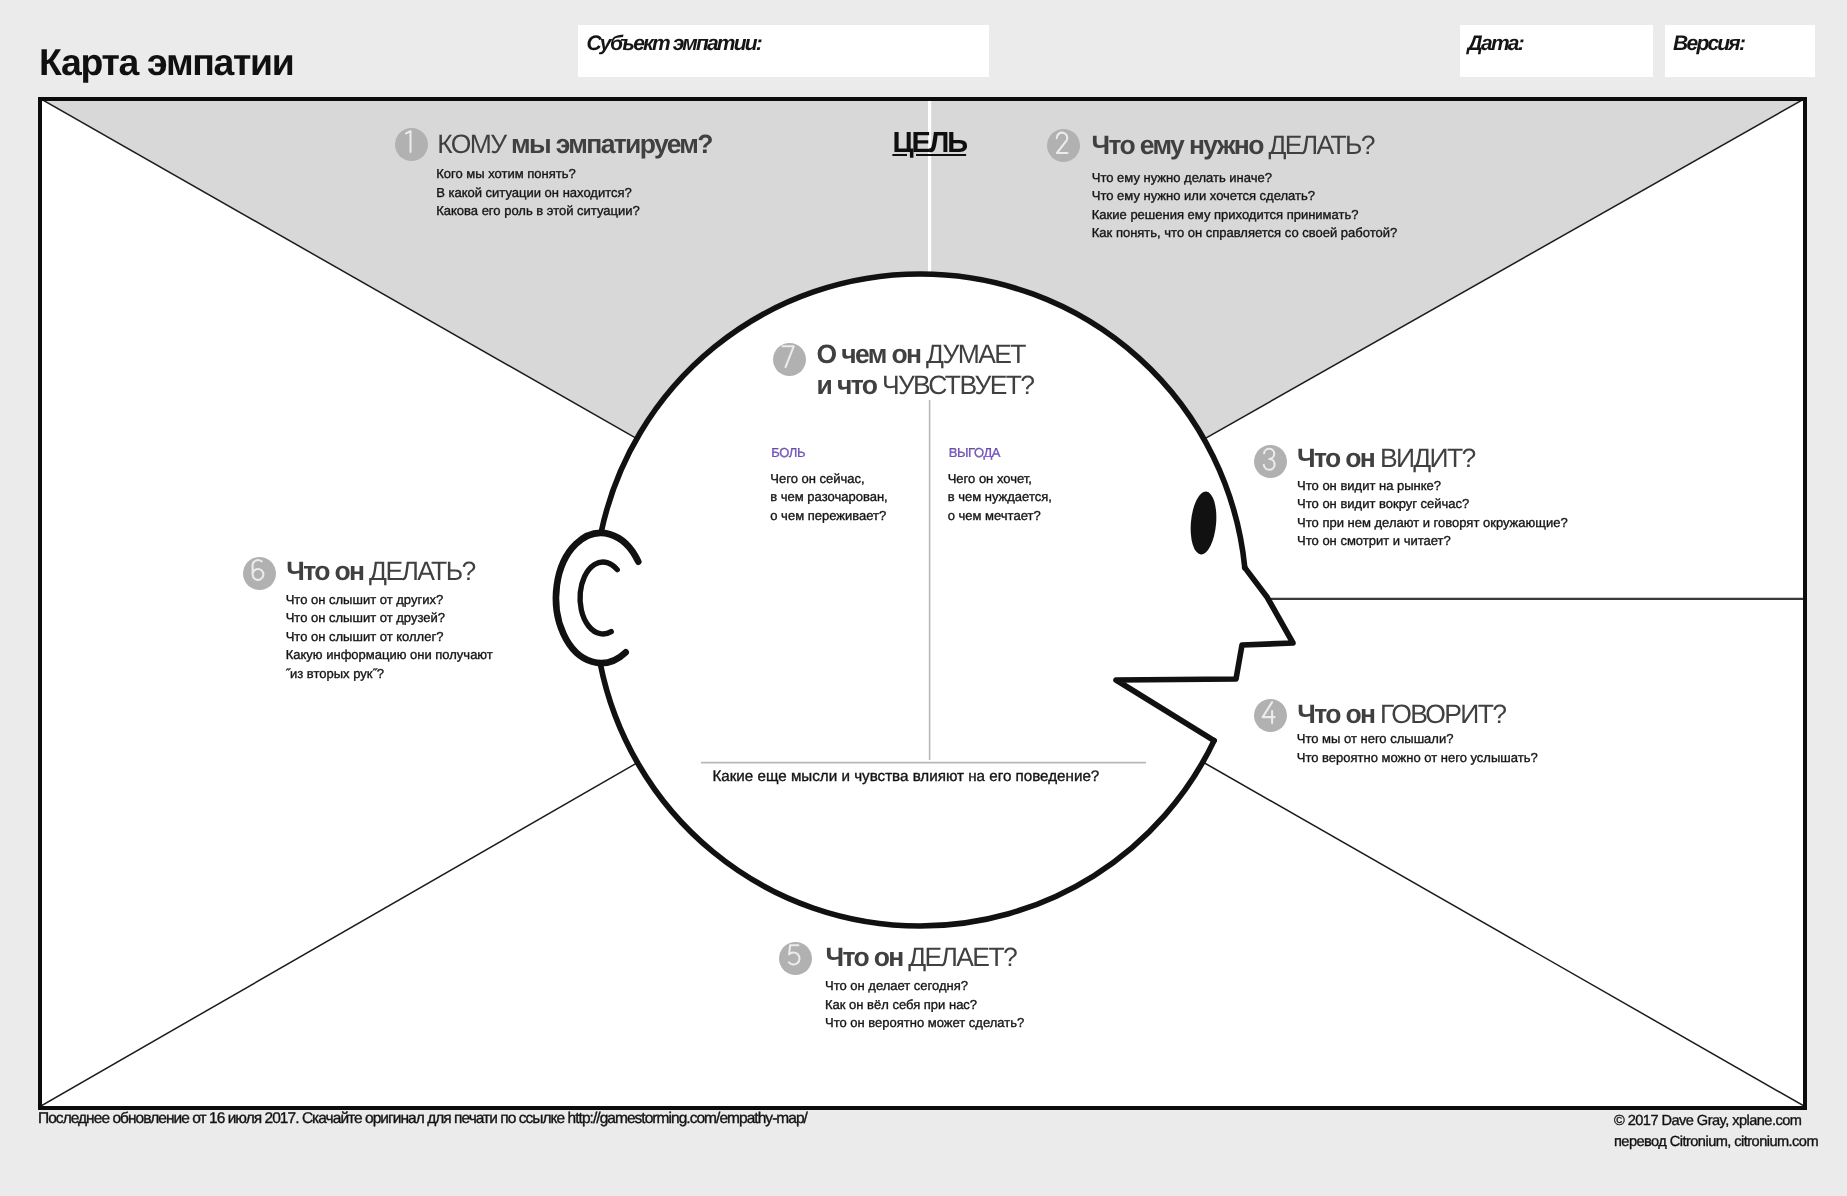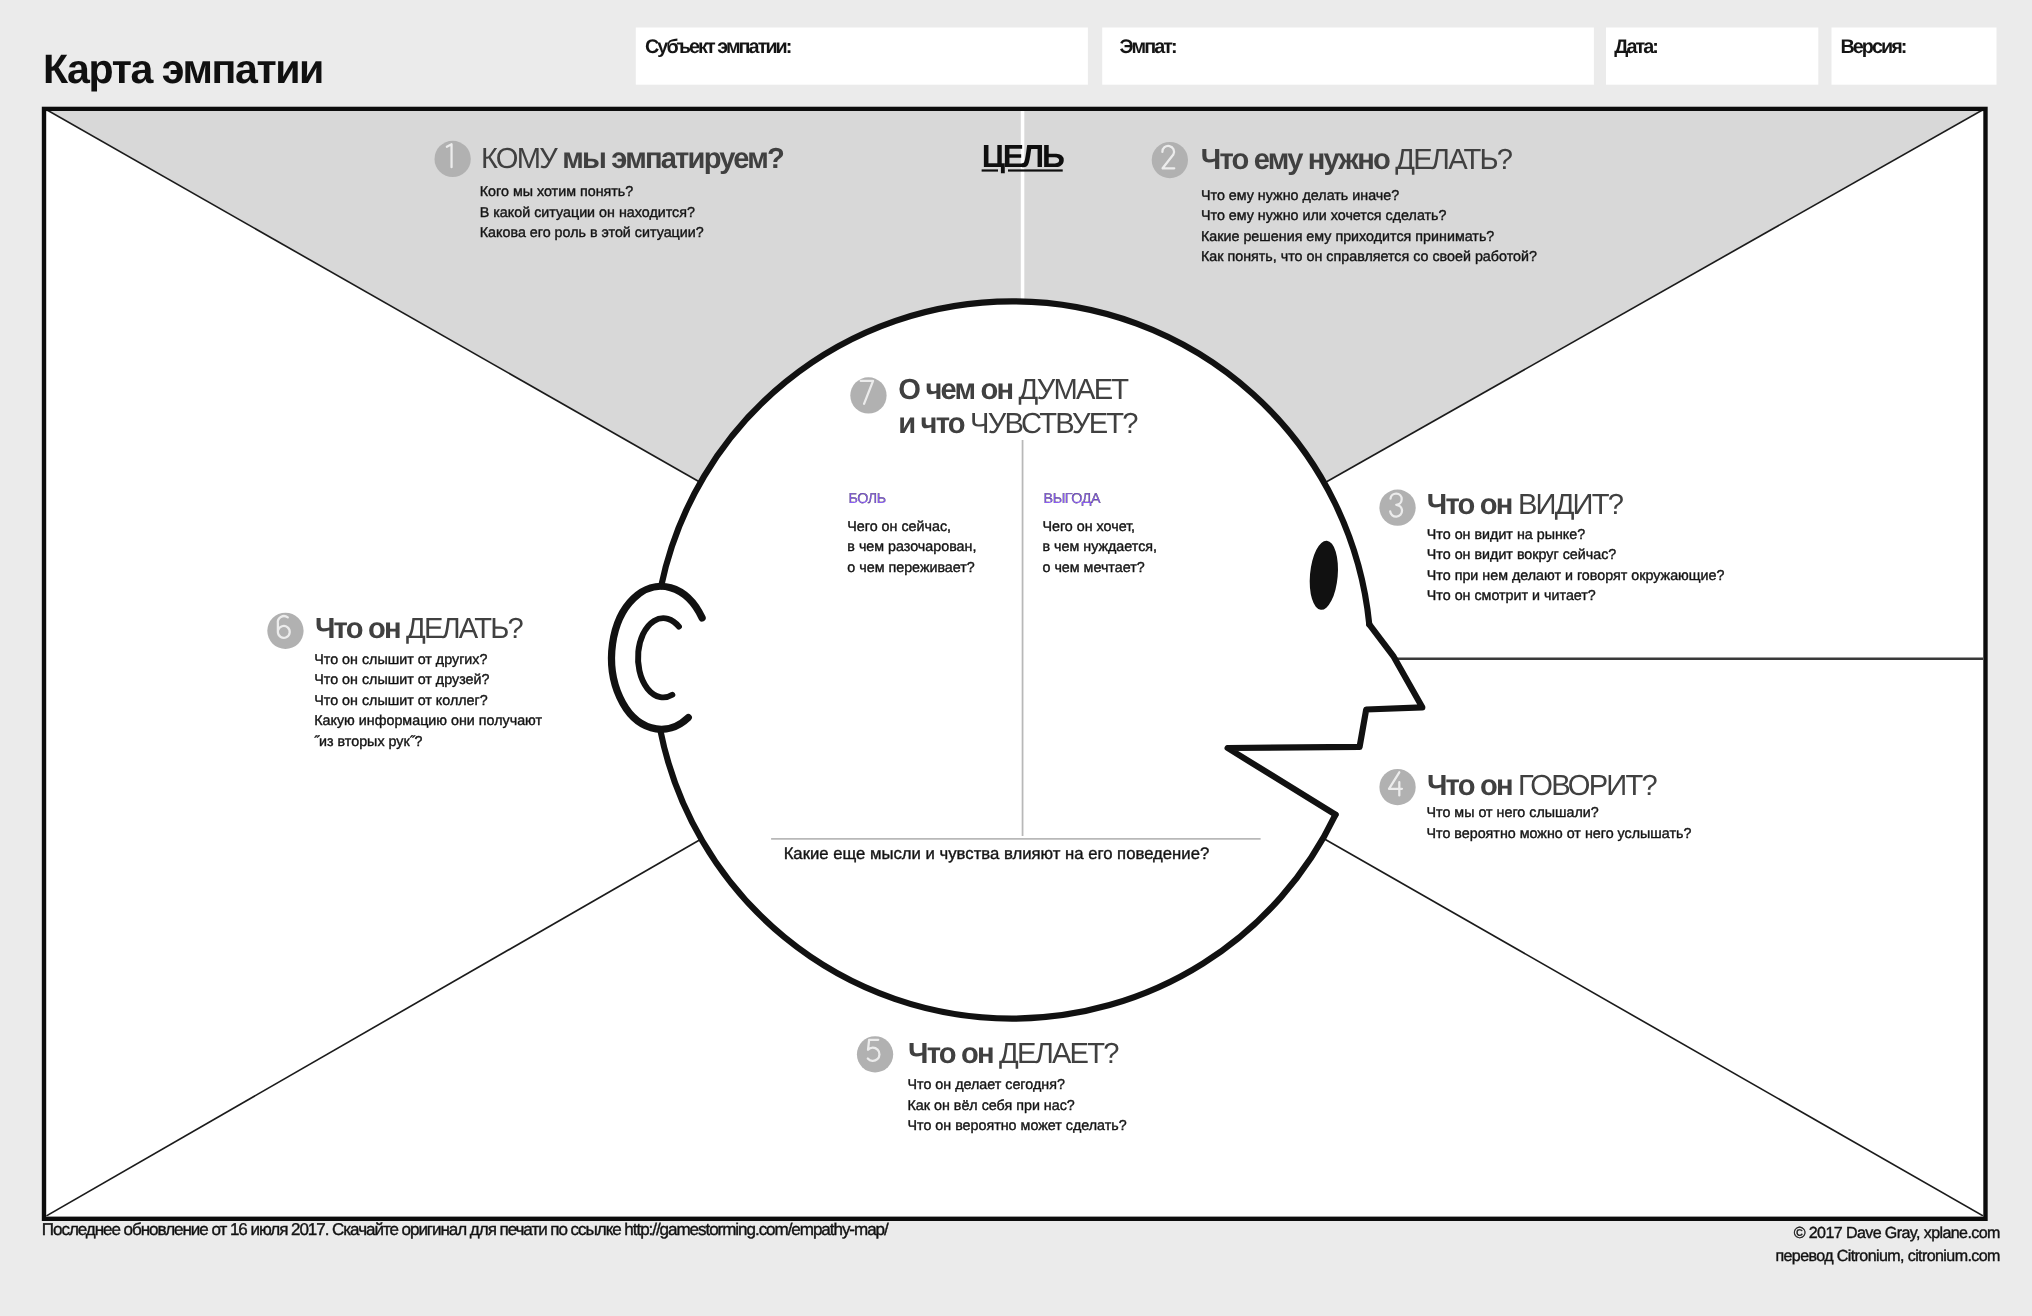--- a/index.html
+++ b/index.html
@@ -2,21 +2,21 @@
 <html><head>
 <meta charset="utf-8">
 <style>
   html,body{margin:0;padding:0;}
   body{width:1847px;height:1196px;background:#ebebeb;font-family:"Liberation Sans",sans-serif;overflow:hidden;-webkit-font-smoothing:antialiased;text-rendering:geometricPrecision;}
   #page{position:relative;width:1847px;height:1036px;background:#ebebeb;will-change:transform;}
 
   
   #title{position:absolute;left:39px;top:42px;font-size:37.4px;font-weight:bold;color:#101010;letter-spacing:-1.3px;line-height:40px;}
   .hdrbox{position:absolute;top:25.4px;height:51.7px;background:#fff;}
-  .hdrlabel{position:absolute;left:8px;top:7px;font-size:18px;letter-spacing:-1.78px;font-weight:bold;color:#151515;white-space:nowrap;}
+  .hdrlabel{position:absolute;left:8px;top:7px;font-size:21px;letter-spacing:-1.78px;font-style:italic;font-weight:bold;color:#151515;white-space:nowrap;}
 
   
   #frame{position:absolute;left:38.4px;top:96.6px;width:1768.7px;height:1013.4px;background:#fff;border:4.6px solid #0c0c0c;box-sizing:border-box;overflow:hidden;}
   #svgmain{position:absolute;left:-1px;top:-1.2px;display:block;}
 
   
   .blk{position:absolute;}
   .num{position:absolute;border-radius:50%;background:#b1b1b1;color:transparent;overflow:hidden;font-size:0;}
   .num svg{position:absolute;left:0;top:0;}
   .hd{position:absolute;color:#404040;white-space:nowrap;font-size:26.5px;letter-spacing:-1.65px;}
@@ -24,34 +24,31 @@
   .hd .bd{font-weight:700;}
   .bodylines{position:absolute;font-size:13px;line-height:18.5px;color:#141414;white-space:nowrap;font-weight:400;-webkit-text-stroke:0.35px #141414;}
 
   #goal{position:absolute;font-size:29px;font-weight:700;color:#0f0f0f;letter-spacing:-2px;}
 
   .subhd{position:absolute;font-size:13px;color:#8b5cf6;font-weight:400;white-space:nowrap;letter-spacing:-0.4px;-webkit-text-stroke:0.2px #0f0f0f;}
   .centerq{position:absolute;font-size:15.2px;color:#141414;white-space:nowrap;font-weight:400;-webkit-text-stroke:0.35px #141414;}
 
   
   #footleft{position:absolute;left:38px;top:1110px;font-size:15.5px;letter-spacing:-0.96px;color:#121212;font-weight:400;-webkit-text-stroke:0.35px #121212;}
-  #footright{position:absolute;right:29px;top:1111px;font-size:14.6px;letter-spacing:-0.55px;color:#121212;text-align:right;line-height:21.2px;font-weight:400;-webkit-text-stroke:0.35px #121212;}
+  #footright{position:absolute;right:29px;top:1111px;font-size:14.6px;letter-spacing:-0.55px;color:#121212;text-align:left;line-height:21.2px;font-weight:400;-webkit-text-stroke:0.35px #121212;}
 </style>
 </head>
 <body>
 
 <div id="page">
 
   <div id="title">Карта эмпатии</div>
 
   <div class="hdrbox" style="left:578.4px;width:411px;">
     <span class="hdrlabel">Субъект эмпатии:</span>
-  </div>
-  <div class="hdrbox" style="left:1001.7px;width:447px;">
-    <span class="hdrlabel" style="left:16px">Эмпат:</span>
   </div>
   <div class="hdrbox" style="left:1459.6px;width:193.3px;">
     <span class="hdrlabel">Дата:</span>
   </div>
   <div class="hdrbox" style="left:1665.1px;width:150.4px;">
     <span class="hdrlabel">Версия:</span>
   </div>
 
   <div id="frame">
 

